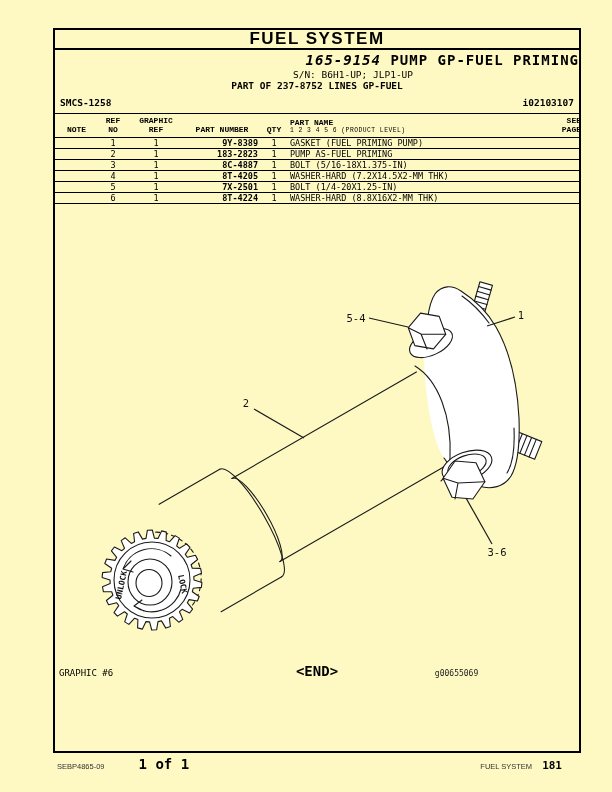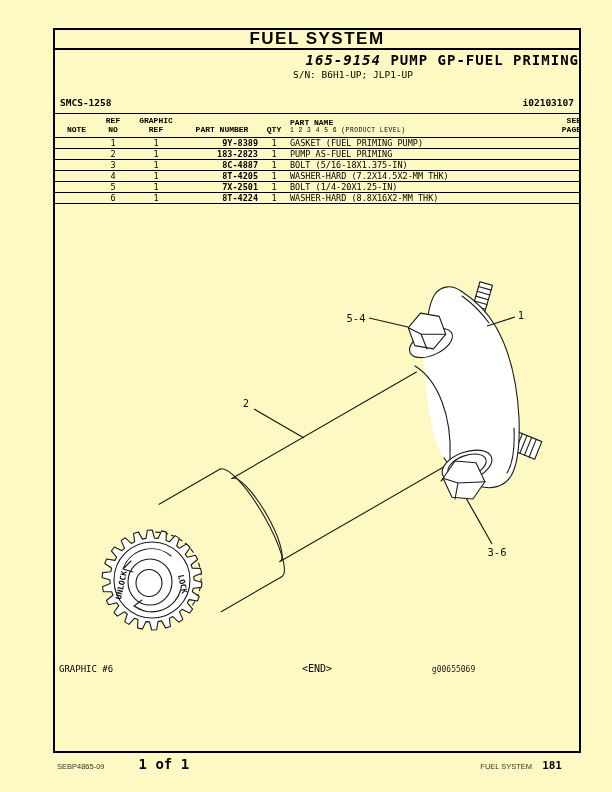--- a/index.html
+++ b/index.html
@@ -22,21 +22,21 @@
   table.parts thead th{border-bottom:1.2px solid #000;vertical-align:bottom;padding-bottom:3px;
               font-family:Liberation Mono, monospace;font-size:8px;line-height:8.5px;font-weight:bold;height:20px;}
   table.parts tbody td{border-bottom:1px solid #000;font-size:8.5px;line-height:10px;height:10px;}
   .c{text-align:center;} .r{text-align:right;} .l{text-align:left;}
   .pn{font-weight:bold;padding-right:10px;}
   .pname{padding-left:6px;}
   .seep{padding-right:12px;text-align:right;}
   .prodlvl{font-weight:normal;font-size:6.3px;line-height:7px;letter-spacing:0.5px;}
   .graphic-row{left:59px;top:663px;width:516px;display:flex;align-items:baseline;}
   .graphic-row .g-label{flex:1;font-size:9px;}
-  .graphic-row .g-end{font-size:10px;font-weight:normal;}
+  .graphic-row .g-end{font-size:14px;font-weight:bold;}
   .graphic-row .g-id{flex:1;text-align:center;font-size:8px;color:#222;}
   .footer{left:53px;top:756px;width:528px;display:flex;align-items:baseline;}
   .f-code{font-family:"Liberation Sans",sans-serif;font-size:7.5px;color:#333;margin-left:4px;}
   .f-pageof{font-size:14px;font-weight:bold;margin-left:34px;}
   .f-spacer{flex:1;}
   .f-section{font-family:"Liberation Sans",sans-serif;font-size:7.5px;color:#333;margin-right:10px;}
   .f-pagenum{font-size:11px;font-weight:bold;margin-right:19px;}
   svg.diagram{left:0;top:0;pointer-events:none;}
 </style>
 </head>
@@ -48,20 +48,21 @@
 
   <div class="abs title-bar">
     <span>FUEL SYSTEM</span>
   </div>
 
   <div class="abs sub1">
     <i>165-9154</i>
     <span>PUMP GP-FUEL PRIMING</span>
   </div>
   <div class="abs sub2">S/N: B6H1-UP; JLP1-UP</div>
+  <div class="abs sub3">PART OF 237-8752 LINES GP-FUEL</div>
 
   <div class="abs smcs-row">
     <span>SMCS-1258</span>
     <span>i02103107</span>
   </div>
 
   <table class="parts">
     <colgroup>
       <col style="width:47px">
         <col style="width:26px">

